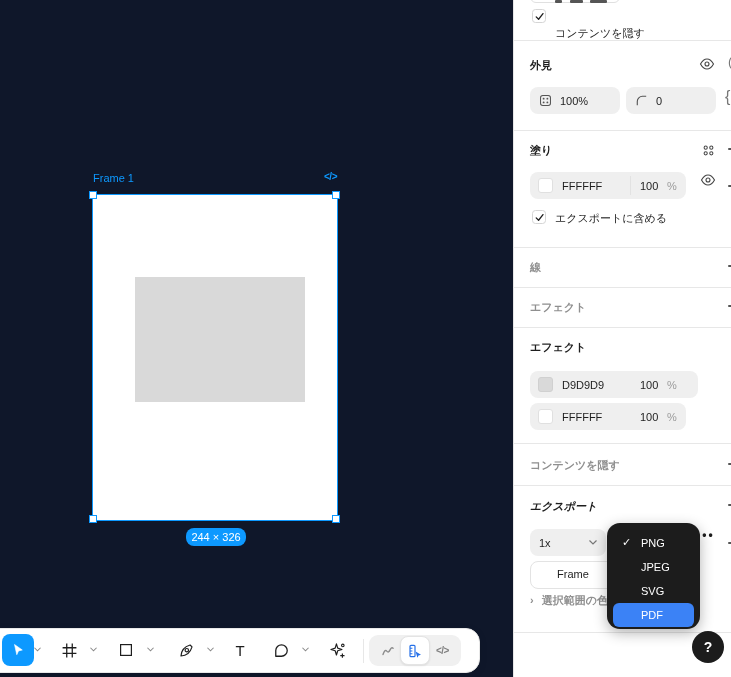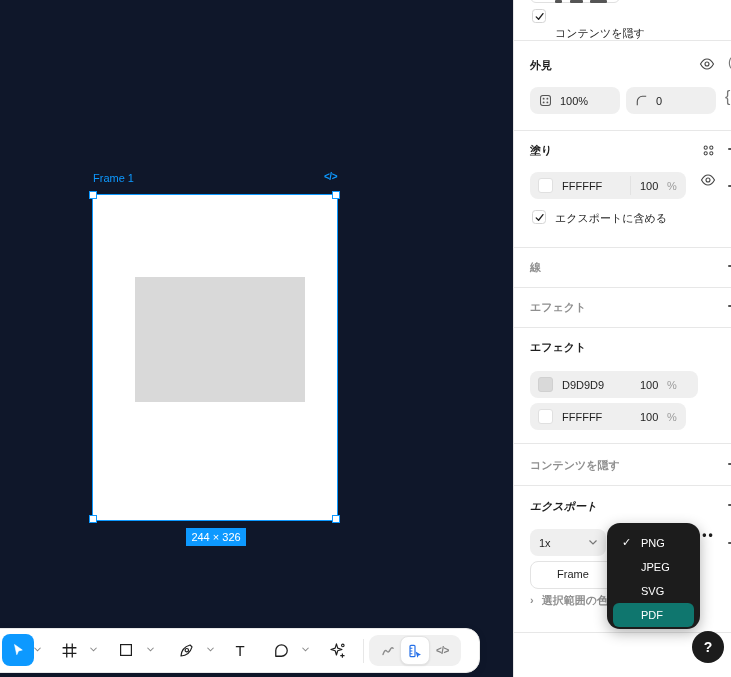--- a/index.html
+++ b/index.html
@@ -15,21 +15,21 @@
   
   #canvas-area { position:absolute; inset:0; background:#0f172a; }
   #frame { position:absolute; left:93px; top:195px; width:244px; height:325px;
            background:#ffffff; outline:1px solid #0d99ff; }
   #frame-rect { position:absolute; left:42px; top:82px; width:170px; height:125px; background:#d9d9d9; }
   .handle { position:absolute; width:8px; height:8px; background:#fff; border:1px solid #0d99ff; }
   #frame-label { position:absolute; left:93px; top:172px; color:#0d99ff; font-size:11px; font-weight:500; }
   #frame-devicon { position:absolute; left:316px; top:171px; width:21px; text-align:right;
                    color:#0d99ff; font-size:10px; font-weight:700; letter-spacing:-0.5px; }
   #size-badge { position:absolute; left:186px; top:528px; width:60px; height:18px; background:#0d99ff;
-                border-radius:0; color:#fff; font-size:11px; font-weight:500;
+                border-radius:8px; color:#fff; font-size:11px; font-weight:500;
                 display:flex; align-items:center; justify-content:center; }
 
   
   #panel { position:absolute; left:513px; top:0; width:218px; height:677px;
            background:#fff; border-left:1px solid #e6e6e6; }
   .checkbox { position:absolute; width:14px; height:14px; border:1px solid #d5d5d5; border-radius:3.5px;
               background:#fff; display:flex; align-items:center; justify-content:center; }
   .field { position:absolute; height:27px; background:#efefef; border-radius:8px;
            display:flex; align-items:center; font-size:11px; color:#1e1e1e; }
   .pct { color:#9b9b9b; }
@@ -46,21 +46,21 @@
                   border:1px solid #e3e3e3; border-radius:8px; }
   #suffix-text { position:absolute; left:43px; top:568px; font-size:11px; color:#1e1e1e; }
   #preview-row { position:absolute; left:16px; top:593px; color:#8f8f8f; font-size:11px; font-weight:600; }
   #more-dots { position:absolute; left:182px; top:528px; font-size:12px; letter-spacing:2px; color:#1e1e1e; font-weight:700; }
 
   
   #export-menu { position:absolute; left:607px; top:523px; width:93px; height:106px; background:#1c1c1c;
                  border-radius:13px; box-shadow:0 4px 14px rgba(0,0,0,.3); padding:8px 6px; z-index:5; }
   .menu-item { position:relative; height:24px; border-radius:6px; display:flex; align-items:center;
                color:#fff; font-size:11px; padding-left:28px; }
-  .menu-item.selected { background:#0f766e; }
+  .menu-item.selected { background:#3b82f6; }
   .menu-check { position:absolute; left:9px; top:5px; font-size:11px; color:#fff; }
 
   
   #toolbar { position:absolute; left:-14px; top:628px; width:494px; height:45px; background:#fff;
              border:1px solid #e8e8e8; border-radius:14px; box-shadow:0 2px 8px rgba(0,0,0,.08); }
   .tool { position:absolute; top:5px; width:32px; height:32px; display:flex; align-items:center;
           justify-content:center; border-radius:8px; }
   .tool.active-blue { background:#0d99ff; }
   .tb-chev { position:absolute; top:18px; }
   .tb-sep { position:absolute; left:376px; top:10px; width:1px; height:24px; background:#e7e7e7; }

